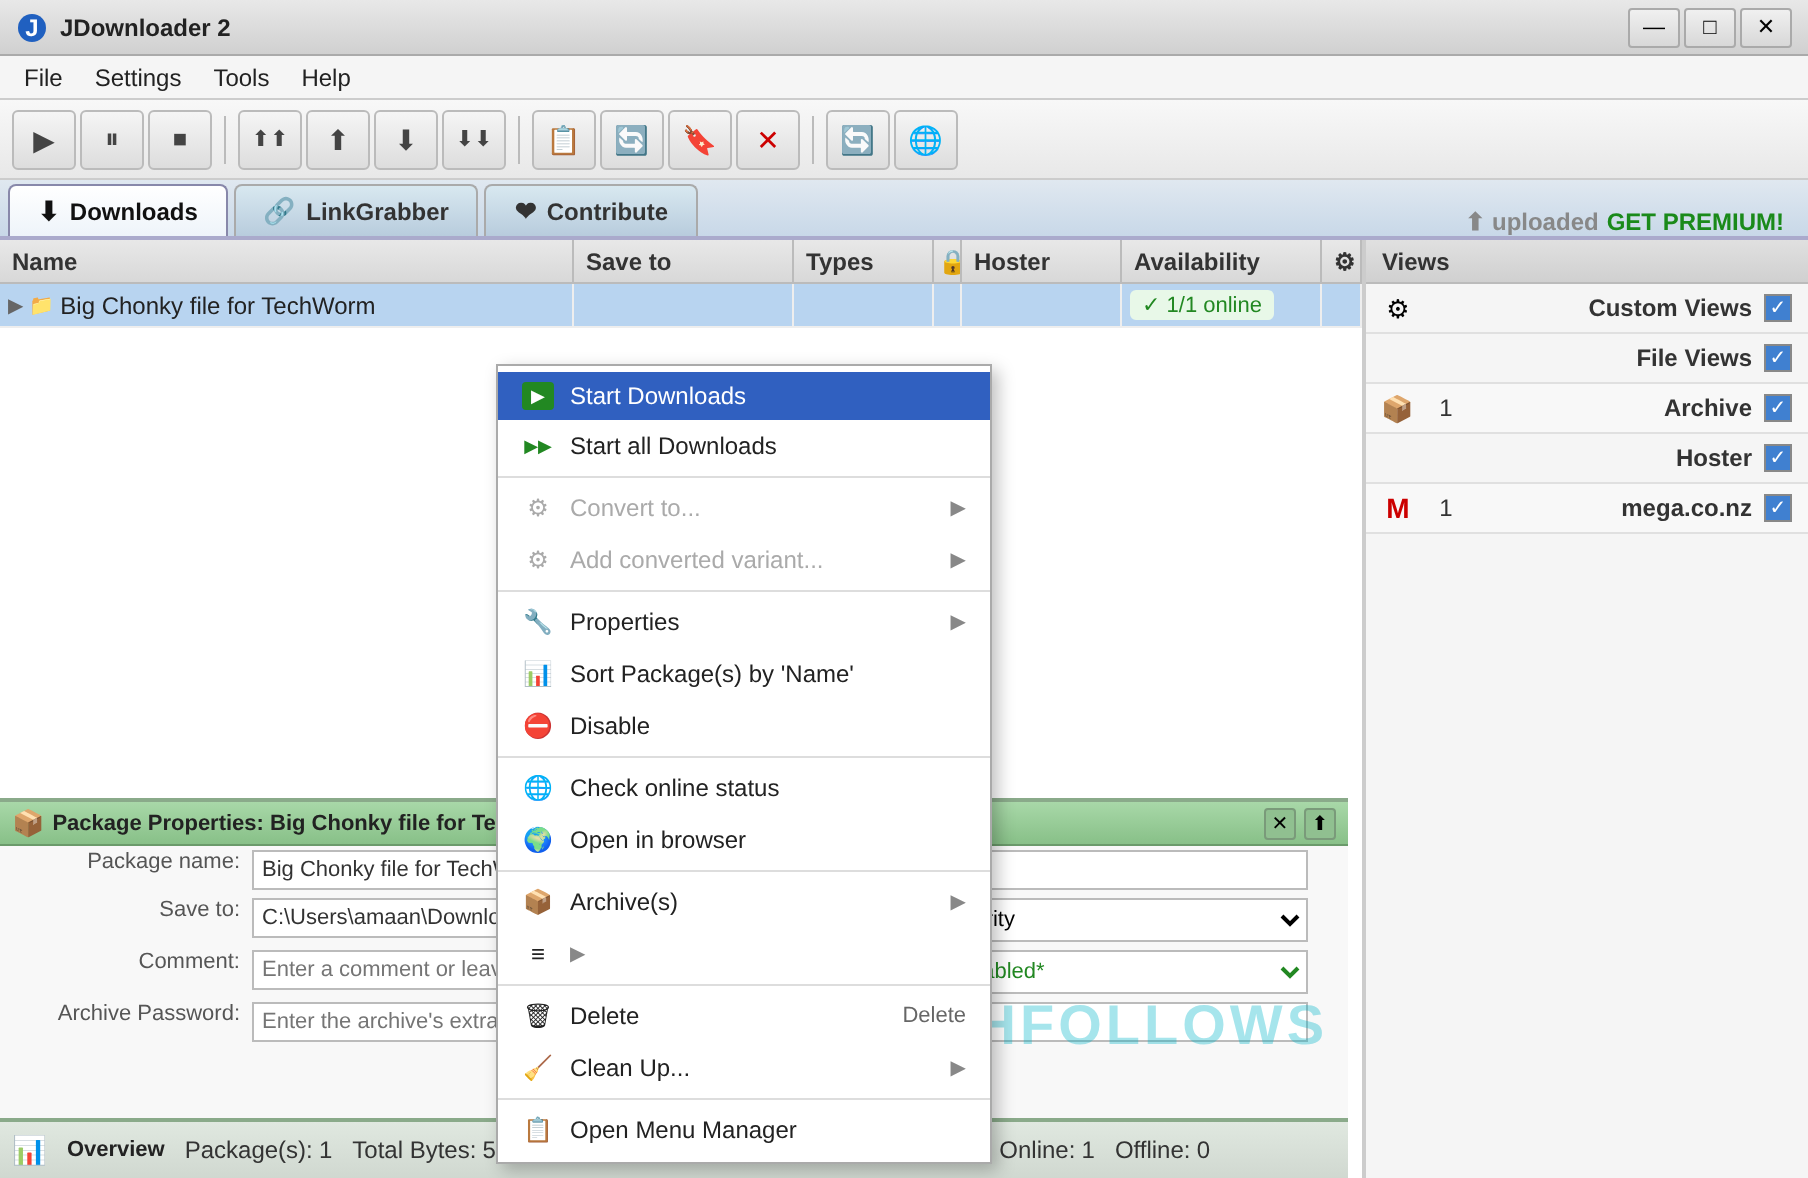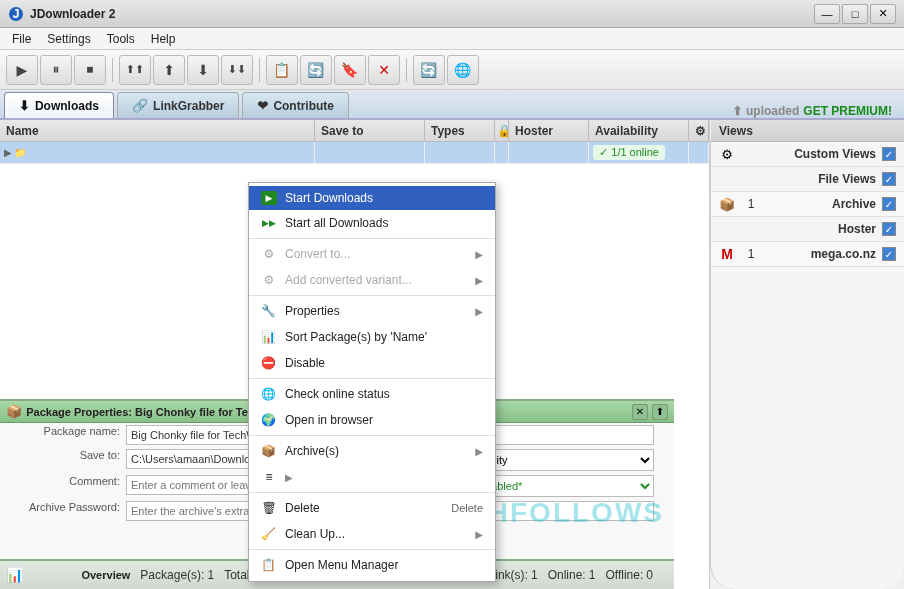--- a/index.html
+++ b/index.html
@@ -166,26 +166,25 @@
     .td-name { flex: 2; min-width: 140px; gap: 3px; }
     .td-saveto { width: 110px; }
     .td-size { width: 70px; }
     .td-lock { width: 14px; padding: 0 2px; }
     .td-hoster { width: 80px; }
     .td-avail { width: 100px; }
     .td-settings { width: 20px; }
 
     
     .right-panel {
-      width: 194px;
+      width: 222px;
       background: #f5f5f5;
       display: flex;
       flex-direction: column;
       border-left: 1px solid #ccc;
-      border-radius: 25px;
     }
     .right-panel-header {
       background: linear-gradient(to bottom, #e0e0e0, #d0d0d0);
       height: 22px;
       display: flex; align-items: center;
       padding: 0 8px;
       border-bottom: 1px solid #bbb;
       font-weight: bold;
       color: #333;
     }
@@ -273,21 +272,21 @@
       left: 0; right: 230px;
       bottom: 0;
       height: 30px;
       background: linear-gradient(to bottom, #e0e8e0, #d0d8d0);
       border-top: 2px solid #8aaa8a;
       display: flex; align-items: center;
       padding: 0 6px;
       gap: 10px;
     }
     .overview-icon { font-size: 14px; color: #4a8a4a; }
-    .overview-label { font-weight: bold; color: #222; font-size: 11px; margin-left: 48px; }
+    .overview-label { font-weight: bold; color: #222; font-size: 11px; }
     .overview-text { font-size: 11px; color: #333; }
 
     
     .context-menu {
       position: absolute;
       left: 248px;
       top: 62px;
       width: 248px;
       background: white;
       border: 1px solid #aaa;
@@ -439,20 +438,21 @@
           <span>Availability</span>
         </div>
         <div class="th th-settings">⚙</div>
       </div>
 
       <div class="table-body">
         <div class="table-row selected">
           <div class="td td-name">
             <span style="font-size:10px; color:#666;">▶</span>
             <span style="font-size:10px; color:#888;">📁</span>
+            <span>Big Chonky file for TechWorm</span>
           </div>
           <div class="td td-saveto"></div>
           <div class="td td-size"></div>
           <div class="td td-lock"></div>
           <div class="td td-hoster"></div>
           <div class="td td-avail">
             <span class="avail-badge">✓ 1/1 online</span>
           </div>
           <div class="td td-settings"></div>
         </div>

